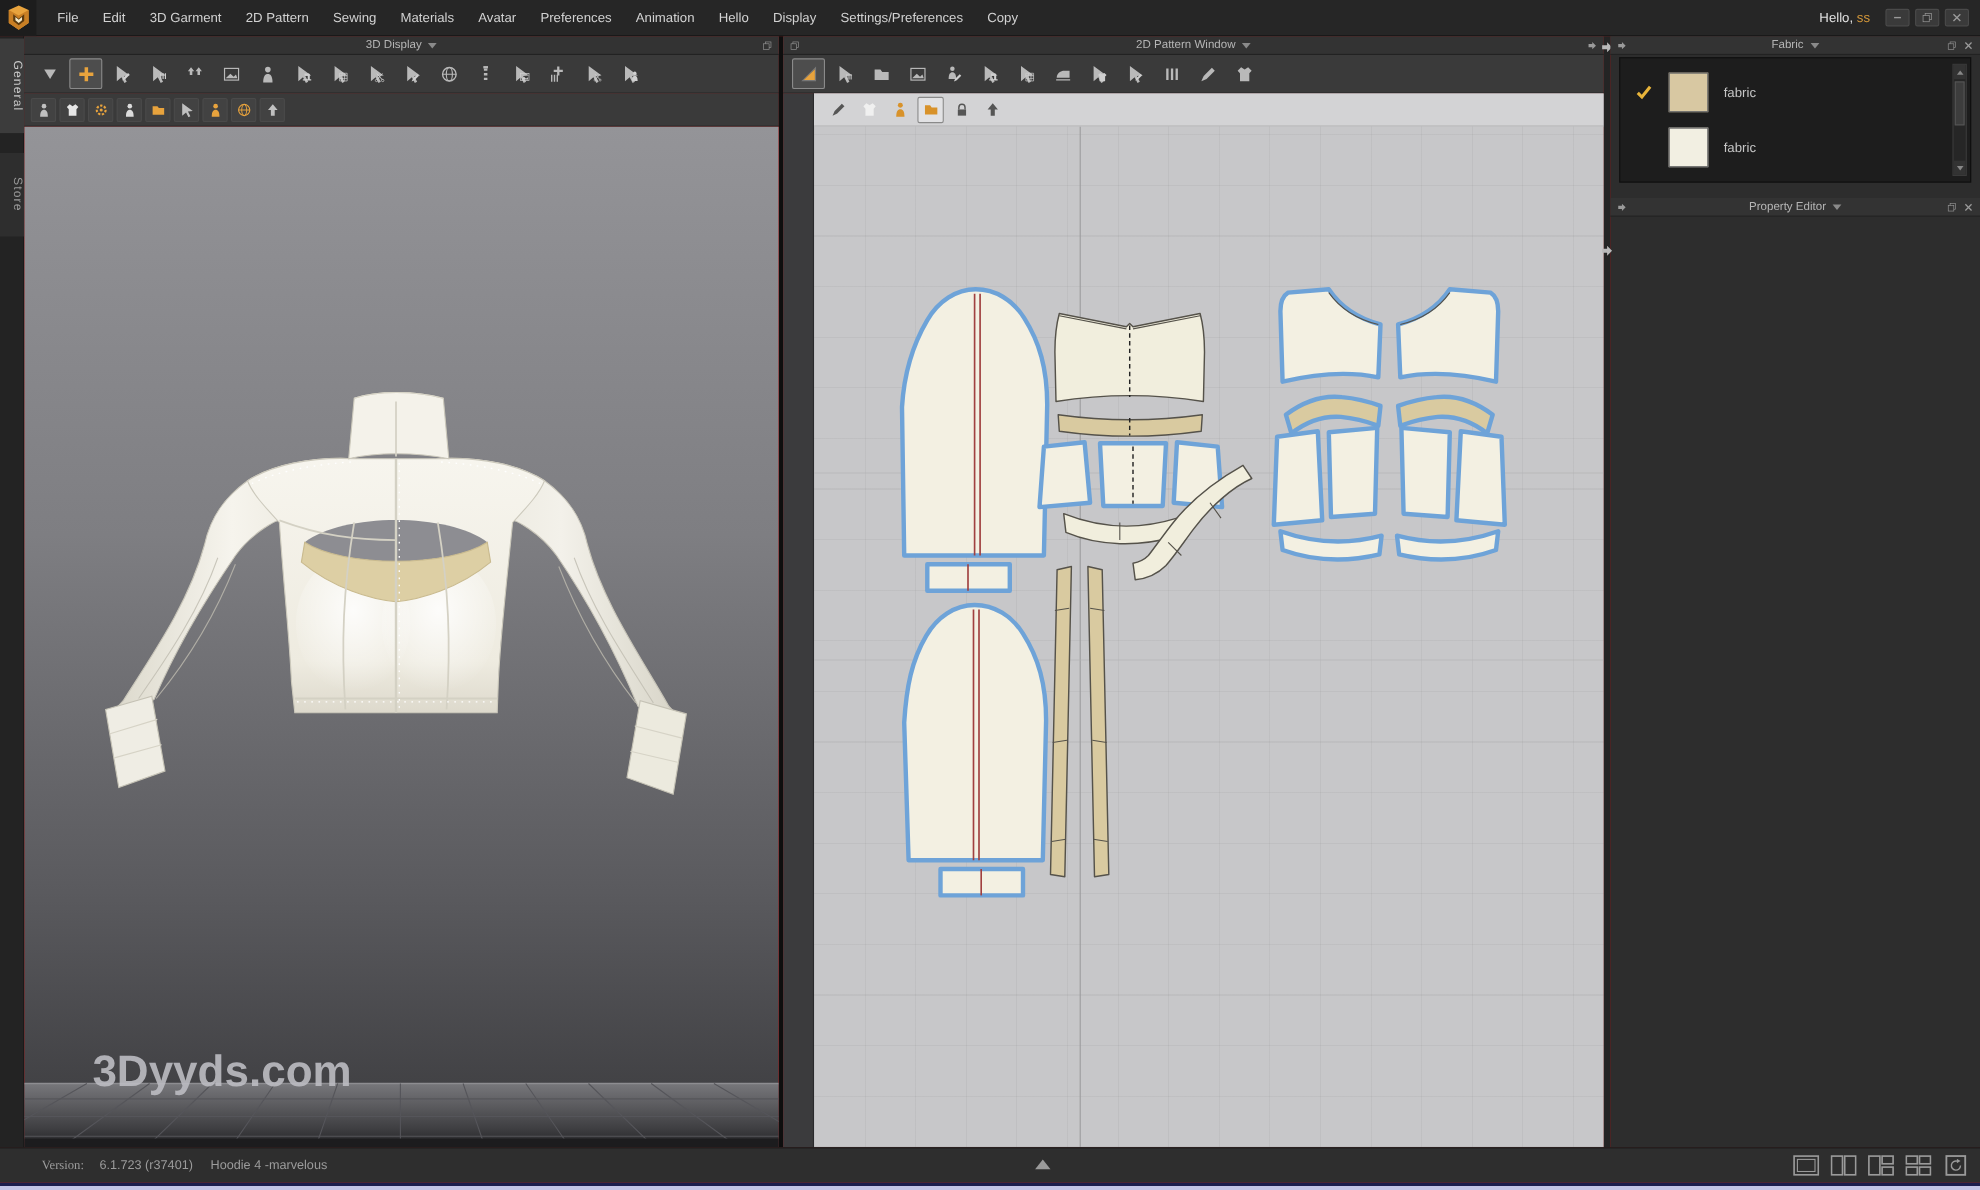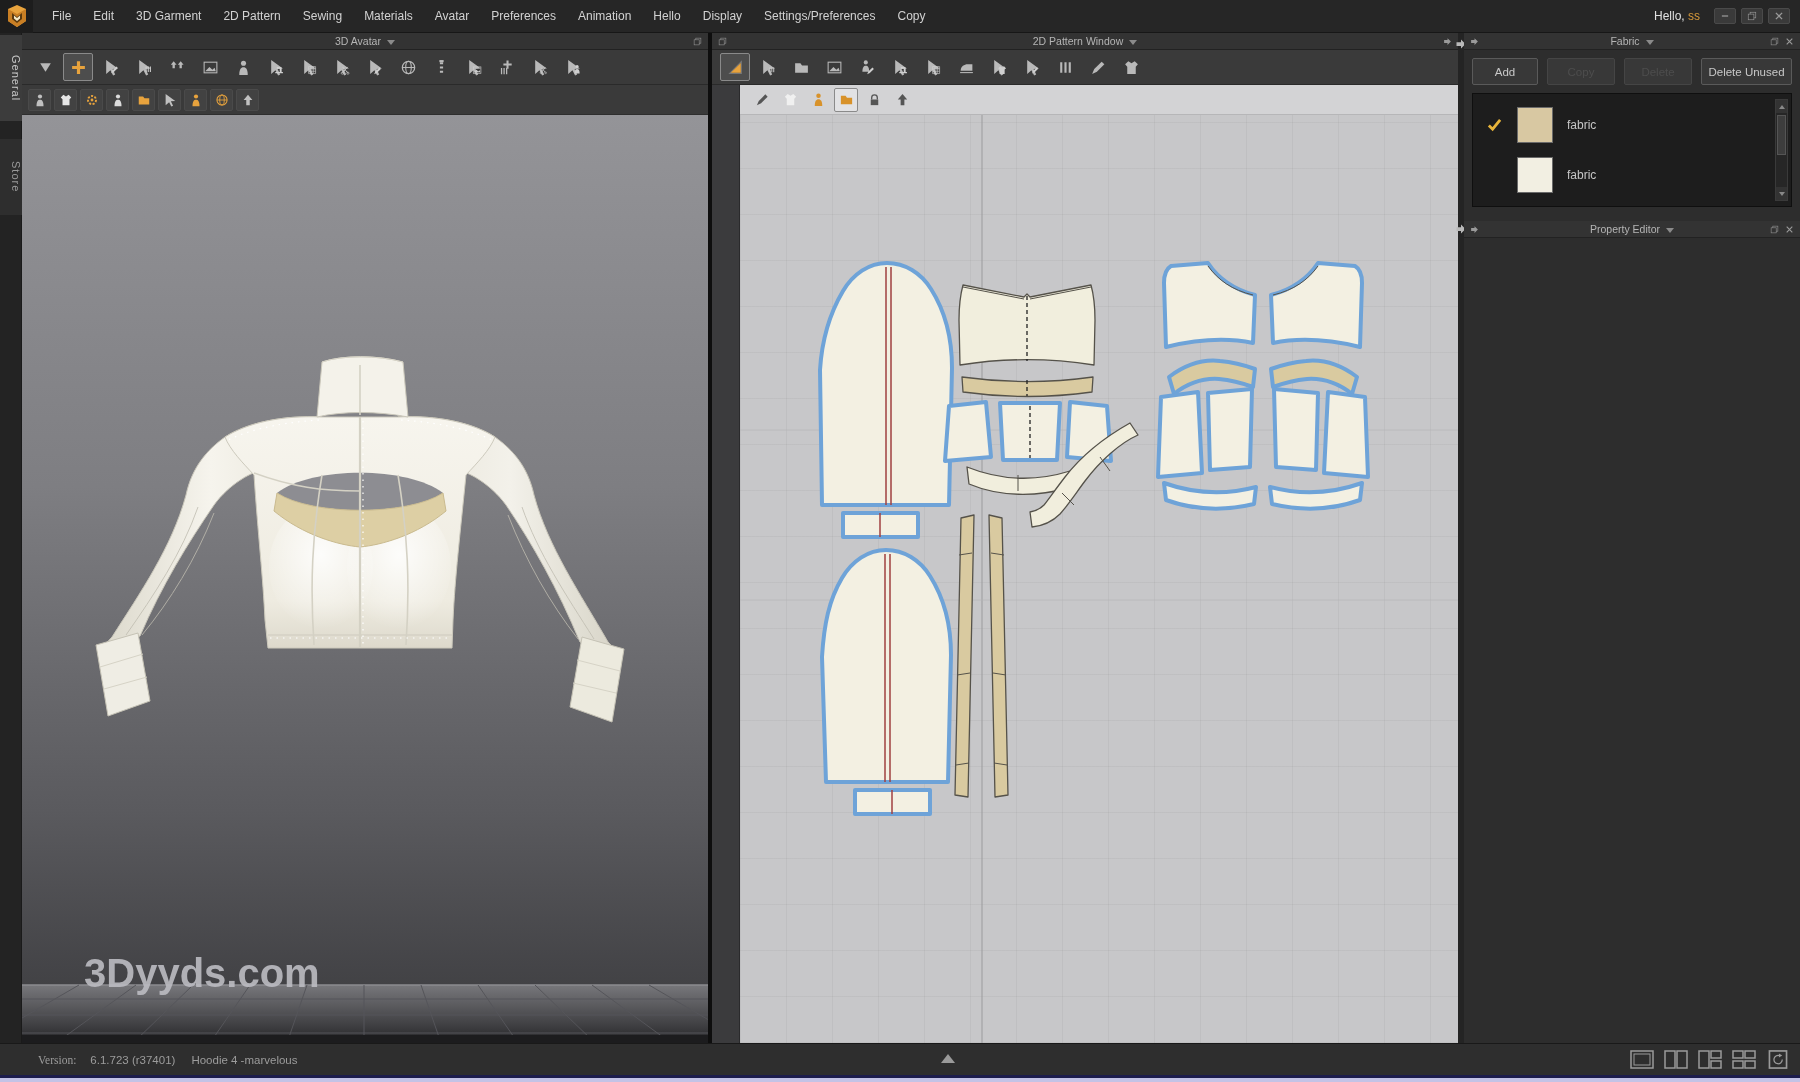--- a/index.html
+++ b/index.html
@@ -271,21 +271,21 @@
 
   <div class="workspace">
 
     <div class="side-tabs">
       <div class="side-tab sel">General</div>
       <div class="side-tab unsel">Store</div>
     </div>
 
     <div class="panel panel-3d">
       <div class="ptitle">
-        <span class="tcenter"><span>3D Avatar</span><span class="caret"></span></span>
+        <span class="tcenter"><span>3D Display</span><span class="caret"></span></span>
         <span class="tright">
             <svg>
               <use href="#i-float"></use>
             </svg>
           </span>
       </div>
       <div class="toolbar">
         <span class="tbtn">
             <svg>
               <use href="#i-tridown"></use>
@@ -794,26 +794,20 @@
         <span class="tright">
           <svg>
               <use href="#i-float"></use>
             </svg>
           <svg>
               <use href="#i-close"></use>
             </svg>
         </span>
       </div>
 
-      <div class="fbtn-row">
-        <span class="fbtn w-add">Add</span>
-        <span class="fbtn w-copy disabled">Copy</span>
-        <span class="fbtn w-del disabled">Delete</span>
-        <span class="fbtn w-du">Delete Unused</span>
-      </div>
 
       <div class="fabric-list">
         <div class="frow">
           <span class="fcheck"><svg>
                 <use href="#i-check"></use>
               </svg></span>
           <span class="fswatch" style="background: rgb(216, 200, 162);"></span>
           <span class="flabel">fabric</span>
         </div>
         <div class="frow">

